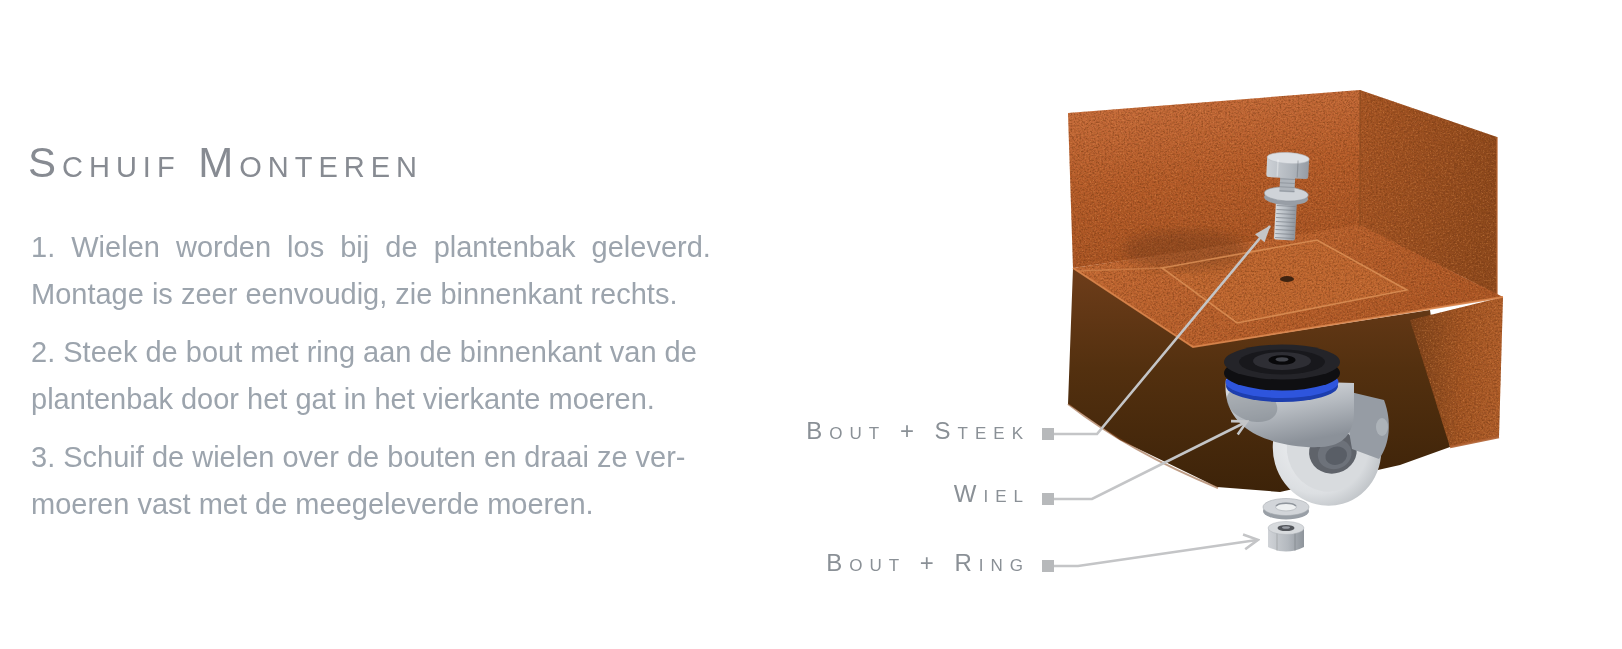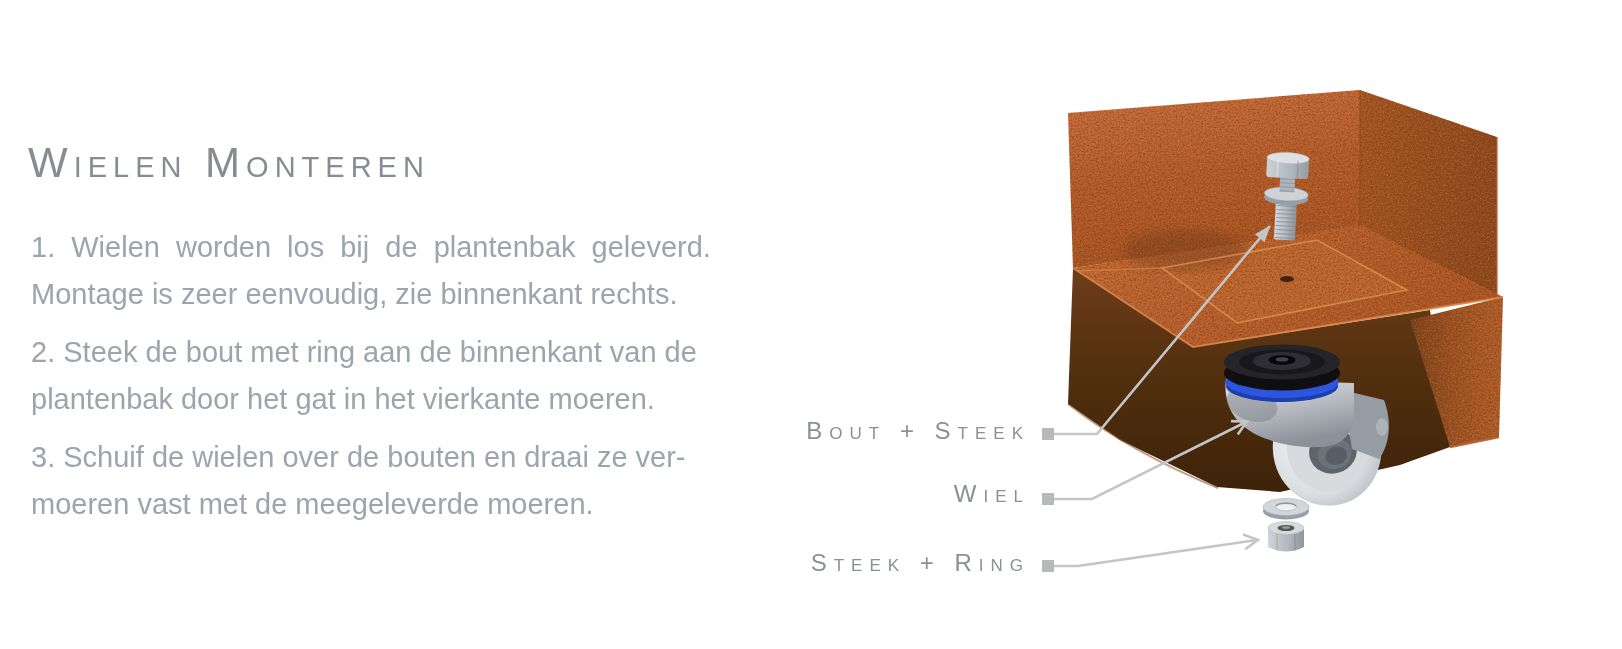--- a/index.html
+++ b/index.html
@@ -39,40 +39,40 @@
   .ln{fill:none;stroke:var(--c-arrow);stroke-width:2.6px;}
   .mk{fill:var(--c-marker);}
   #headSolid path{fill:var(--c-arrow);}
   #headOpen path{fill:none;stroke:var(--c-arrow);stroke-width:2.6px;}
 </style>
 </head>
 <body>
 
 <div class="page">
 
-  <h1 class="page-title">Wielen Monteren</h1>
+  <h1 class="page-title">Schuif Monteren</h1>
 
   <div class="copy">
     <p class="para">
       <span class="line stretch">1. Wielen worden los bij de plantenbak geleverd.</span>
       <span class="line">Montage is zeer eenvoudig, zie binnenkant rechts.</span>
     </p>
     <p class="para">
       <span class="line">2. Steek de bout met ring aan de binnenkant van de</span>
       <span class="line">plantenbak door het gat in het vierkante moeren.</span>
     </p>
     <p class="para">
       <span class="line">3. Schuif de wielen over de bouten en draai ze ver-</span>
       <span class="line">moeren vast met de meegeleverde moeren.</span>
     </p>
   </div>
 
   <div class="fig-label lbl-bout">Bout + Steek</div>
   <div class="fig-label lbl-wiel">Wiel</div>
-  <div class="fig-label lbl-moer">Steek + Ring</div>
+  <div class="fig-label lbl-moer">Bout + Ring</div>
 
   <div class="figure-wrap">
   <svg viewBox="0 0 642 649" xmlns="http://www.w3.org/2000/svg">
     <defs>
       <linearGradient id="lwGrad" x1="0" y1="0" x2="0.2" y2="1">
         <stop offset="0" stop-color="#ca7040"></stop>
             <stop offset="0.55" stop-color="#b55c2a"></stop>
             <stop offset="1" stop-color="#a85424"></stop>
       </linearGradient>
       <linearGradient id="rwGrad" x1="0" y1="0" x2="1" y2="0.3">

